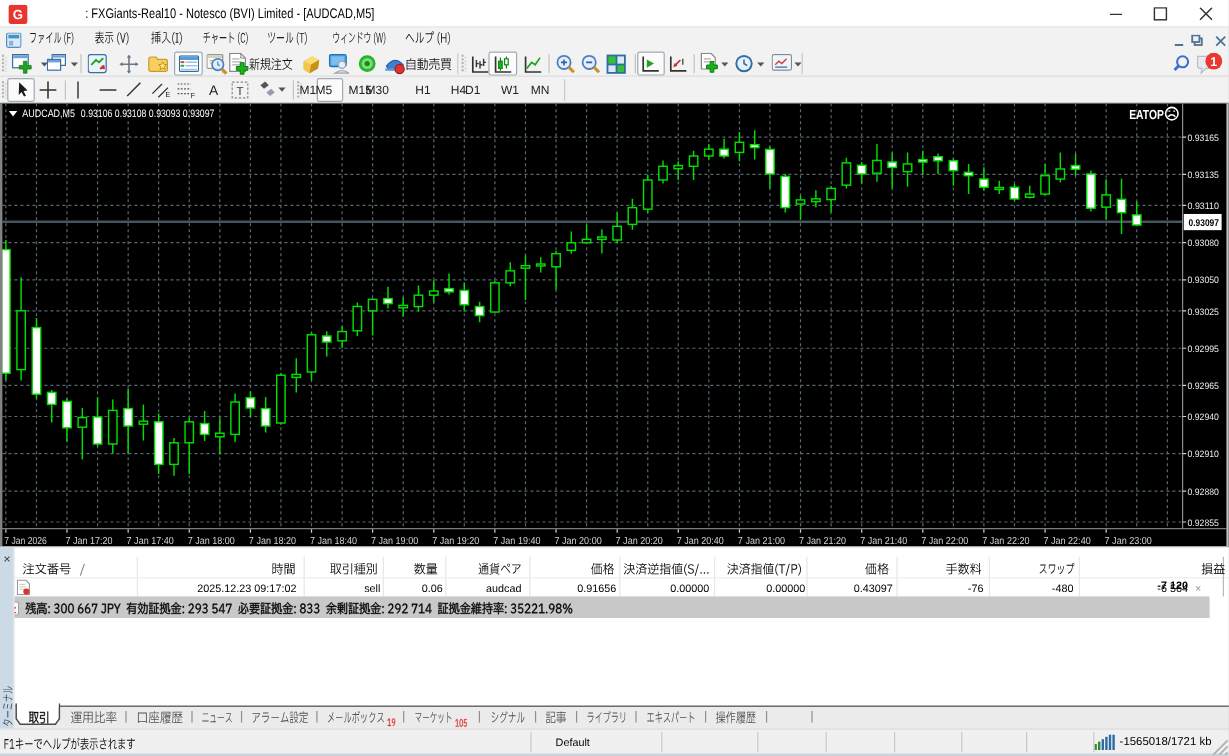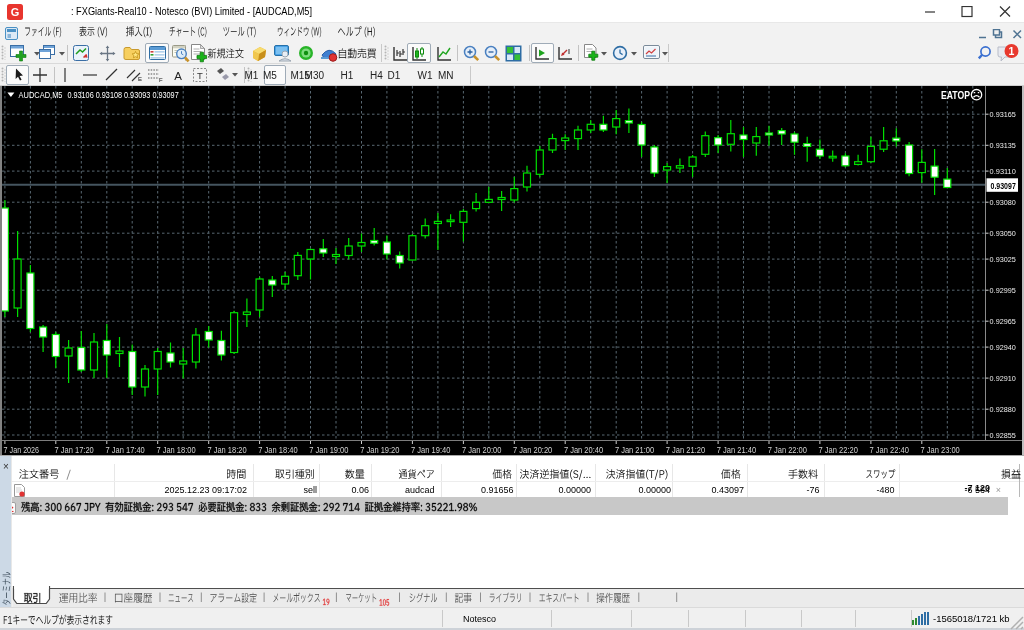--- a/index.html
+++ b/index.html
@@ -280,29 +280,29 @@
 <svg style="position:absolute;left:192px;top:67px" width="16" height="16" viewBox="0 0 16 16">
     <rect x="1.5" y="1.5" width="13" height="13" fill="none" stroke="#888" stroke-dasharray="2 1.5"></rect>
     <text x="8" y="12" font-size="9.5" font-family="Liberation Sans" fill="#333" text-anchor="middle">T</text>
   </svg>
 <svg style="position:absolute;left:214px;top:67px" width="26" height="16" viewBox="0 0 26 16">
     <path d="M3 4l4-3 3 3-4 3z" fill="#555"></path>
     <path d="M8 10l4-3 3 3-4 3z" fill="#9a9aaa"></path>
     <path d="M18 6l3 3.5 3-3.5z" fill="#555"></path>
   </svg>
 <div style="position:absolute;left:264px;top:65px;width:22px;height:20px;background:#fbfbfb;border:1px solid #9fabb7;border-radius:2px"></div>
-<div style="position:absolute;left:244.5px;top:66px;width:24px;height:19px;text-align:left;font:10px 'Liberation Sans';color:#222;line-height:19px">M1</div>
+<div style="position:absolute;left:244.5px;top:66px;width:24px;height:19px;text-align:center;font:10px 'Liberation Sans';color:#222;line-height:19px">M1</div>
 <div style="position:absolute;left:263px;top:66px;width:24px;height:19px;text-align:left;font:10px 'Liberation Sans';color:#222;line-height:19px">M5</div>
 <div style="position:absolute;left:290.5px;top:66px;width:24px;height:19px;font:10px 'Liberation Sans';color:#222;line-height:19px">M15</div>
 <div style="position:absolute;left:300px;top:66px;width:24px;height:19px;text-align:right;font:10px 'Liberation Sans';color:#222;line-height:19px">M30</div>
-<div style="position:absolute;left:340.5px;top:66px;width:24px;height:19px;text-align:left;font:10px 'Liberation Sans';color:#222;line-height:19px">H1</div>
-<div style="position:absolute;left:364.5px;top:66px;width:24px;height:19px;text-align:center;font:10px 'Liberation Sans';color:#222;line-height:19px">H4</div>
+<div style="position:absolute;left:340.5px;top:66px;width:24px;height:19px;text-align:center;font:10px 'Liberation Sans';color:#222;line-height:19px">H1</div>
+<div style="position:absolute;left:364.5px;top:66px;width:24px;height:19px;text-align:right;font:10px 'Liberation Sans';color:#222;line-height:19px">H4</div>
 <div style="position:absolute;left:387.5px;top:66px;width:24px;height:19px;font:10px 'Liberation Sans';color:#222;line-height:19px">D1</div>
 <div style="position:absolute;left:413px;top:66px;width:24px;height:19px;text-align:center;font:10px 'Liberation Sans';color:#222;line-height:19px">W1</div>
-<div style="position:absolute;left:438px;top:66px;width:24px;height:19px;font:10px 'Liberation Sans';color:#222;line-height:19px">MN</div>
+<div style="position:absolute;left:438px;top:66px;width:24px;height:19px;text-align:center;font:10px 'Liberation Sans';color:#222;line-height:19px">MN</div>
 
 <svg width="1024" height="370" style="position:absolute;left:0;top:86px" font-family="Liberation Sans, sans-serif">
     <rect x="0" y="0" width="1024" height="370" fill="#000"></rect>
     <path d="M4.9 0V354M30.4 0V354M55.8 0V354M81.3 0V354M106.8 0V354M132.2 0V354M157.7 0V354M183.2 0V354M208.7 0V354M234.1 0V354M259.6 0V354M285.1 0V354M310.5 0V354M336.0 0V354M361.5 0V354M386.9 0V354M412.4 0V354M437.9 0V354M463.4 0V354M488.8 0V354M514.3 0V354M539.8 0V354M565.2 0V354M590.7 0V354M616.2 0V354M641.6 0V354M667.1 0V354M692.6 0V354M718.1 0V354M743.5 0V354M769.0 0V354M794.5 0V354M819.9 0V354M845.4 0V354M870.9 0V354M896.3 0V354M921.8 0V354M947.3 0V354M972.8 0V354" stroke="#596872" stroke-width="1" stroke-dasharray="2.5 2.5" fill="none"></path>
     <path d="M2 28.2H985M2 59.3H985M2 85.1H985M2 116.2H985M2 147.2H985M2 173.1H985M2 204.2H985M2 235.2H985M2 261.1H985M2 292.1H985M2 323.2H985M2 349.0H985" stroke="#596872" stroke-width="1" stroke-dasharray="2.5 2.5" fill="none"></path>
     <path d="M2 98.8H985" stroke="#45555f" stroke-width="2" fill="none"></path>
     <path d="M4.9 114.0V231.0M17.6 145.0V231.0M30.4 179.0V246.0M43.1 239.0V266.0M55.8 246.0V282.0M68.6 254.0V297.0M81.3 245.0V286.0M94.0 247.0V292.0M106.8 238.0V292.0M119.5 251.0V281.0M132.2 258.5V309.0M145.0 279.0V310.5M157.7 262.0V309.0M170.5 256.5V281.5M183.2 262.0V292.5M195.9 242.0V282.5M208.7 240.0V261.5M221.4 244.8V274.5M234.1 224.8V268.0M246.9 212.5V241.0M259.6 191.0V231.0M272.3 190.0V211.0M285.1 186.0V204.0M297.8 166.0V194.0M310.5 162.5V193.5M323.3 153.0V171.0M336.0 162.0V178.0M348.7 152.0V173.5M361.5 147.5V166.0M374.2 142.0V159.5M386.9 149.5V173.5M399.7 165.5V182.5M412.4 148.0V174.5M425.2 132.5V152.5M437.9 127.0V164.0M450.6 128.3V141.0M463.4 123.0V155.5M476.1 107.0V125.5M488.8 101.0V117.0M501.6 105.0V125.0M514.3 91.0V116.5M527.0 79.7V105.5M539.8 59.7V91.0M552.5 47.7V67.0M565.2 48.3V64.0M578.0 39.7V64.0M590.7 34.0V47.0M603.4 29.7V46.0M616.2 24.0V48.3M628.9 22.6V47.0M641.6 36.0V71.0M654.4 59.0V91.0M667.1 77.0V97.0M679.9 72.6V87.0M692.6 69.0V91.0M705.3 45.4V71.0M718.1 49.0V67.0M730.8 34.0V65.4M743.5 41.0V71.0M756.3 41.0V69.7M769.0 39.7V59.7M781.7 42.0V59.0M794.5 46.0V68.7M807.2 50.7V75.7M819.9 53.4V73.0M832.7 64.6V75.7M845.4 67.3V81.2M858.1 68.7V79.5M870.9 50.7V77.0M883.6 41.0V66.0M896.3 42.3V60.4M909.1 56.0V90.3M921.8 63.3V96.8M934.6 63.0V109.0M947.3 82.0V102.0" stroke="#00df00" stroke-width="1.2" fill="none"></path>
     <rect x="1.4" y="122.0" width="7.0" height="103.0" fill="#fff" stroke="#00df00" stroke-width="1.2"></rect>
     <rect x="14.1" y="173.0" width="7.0" height="49.0" fill="#000" stroke="#00df00" stroke-width="1.2"></rect>
     <rect x="26.9" y="187.0" width="7.0" height="55.5" fill="#fff" stroke="#00df00" stroke-width="1.2"></rect>
@@ -472,21 +472,21 @@
 <div class="abs" style="left:3px;top:461px;font:10px 'Liberation Sans';color:#333">×</div>
 
 <div class="abs" style="left:13px;top:588px;width:1011px;height:19px;background:#ebebeb;border-top:1px solid #4e4e4e"></div>
 <svg class="abs" style="left:0;top:586px" width="70" height="20">
     <path d="M13.5 0V13L16.8 17.5h29.4L49.5 13V0" fill="#fff" stroke="#4a4a4a" stroke-width="1.2"></path>
     <rect x="14.2" y="0" width="34.6" height="3" fill="#fff"></rect>
   </svg>
 
 <div class="abs" style="left:0;top:607px;width:1024px;height:23px;background:#f0f0f0;border-top:1px solid #dadada"></div>
 <div class="abs" style="left:0;top:628px;width:1024px;height:2px;background:#cdd2d8"></div>
-<div class="abs" style="left:463px;top:613.5px;font:9px 'Liberation Sans';color:#000">Notesco</div>
+<div class="abs" style="left:463px;top:613.5px;font:9px 'Liberation Sans';color:#000">Default</div>
 <div class="abs" style="left:933px;top:613px;font:9.5px 'Liberation Sans';color:#000">-1565018/1721 kb</div>
 <svg class="abs" style="left:912px;top:612px" width="18" height="13">
     <g>
       <rect x="0" y="8" width="2" height="5" fill="#2e8b2e"></rect>
       <rect x="3" y="6" width="2" height="7" fill="#2e8b2e"></rect>
       <rect x="6" y="4" width="2" height="9" fill="#2e6da4"></rect>
       <rect x="9" y="2" width="2" height="11" fill="#2e6da4"></rect>
       <rect x="12" y="0" width="2" height="13" fill="#2e6da4"></rect>
       <rect x="15" y="0" width="2" height="13" fill="#2e6da4"></rect>
     </g>

